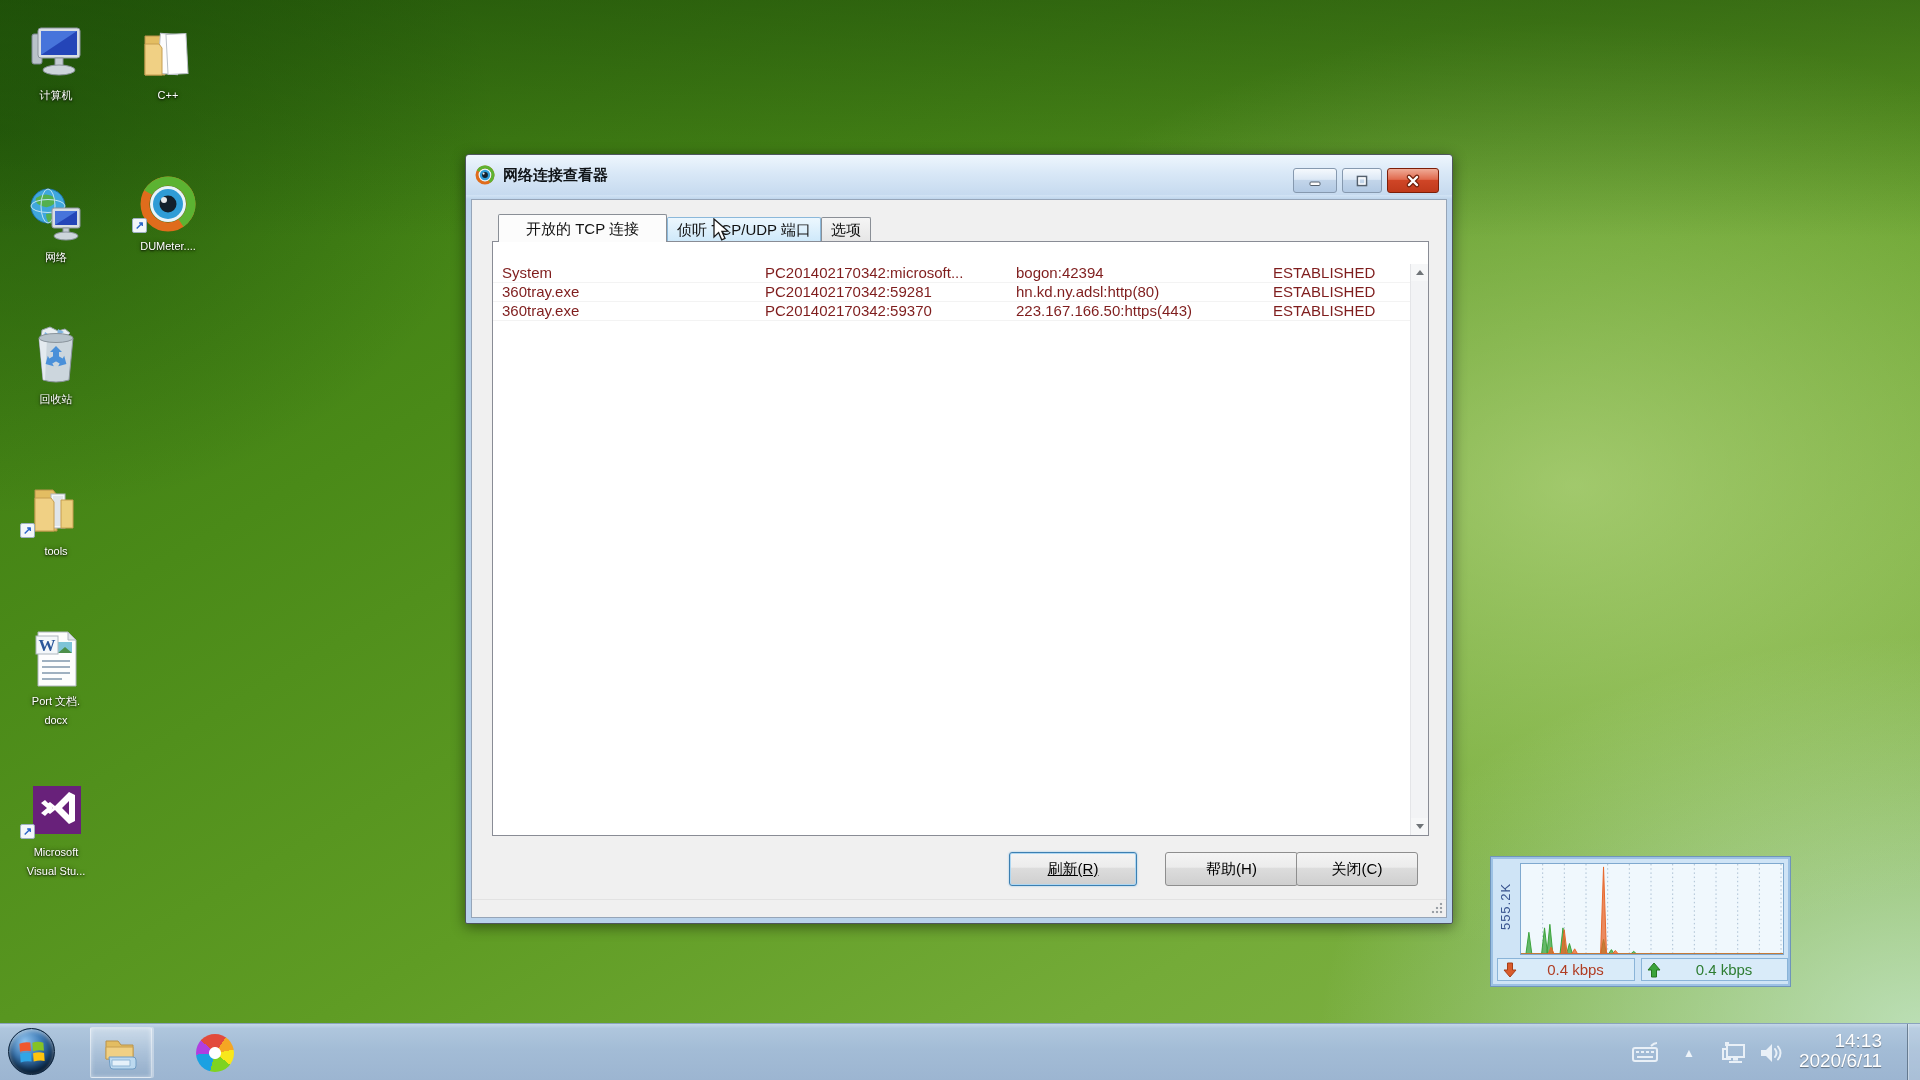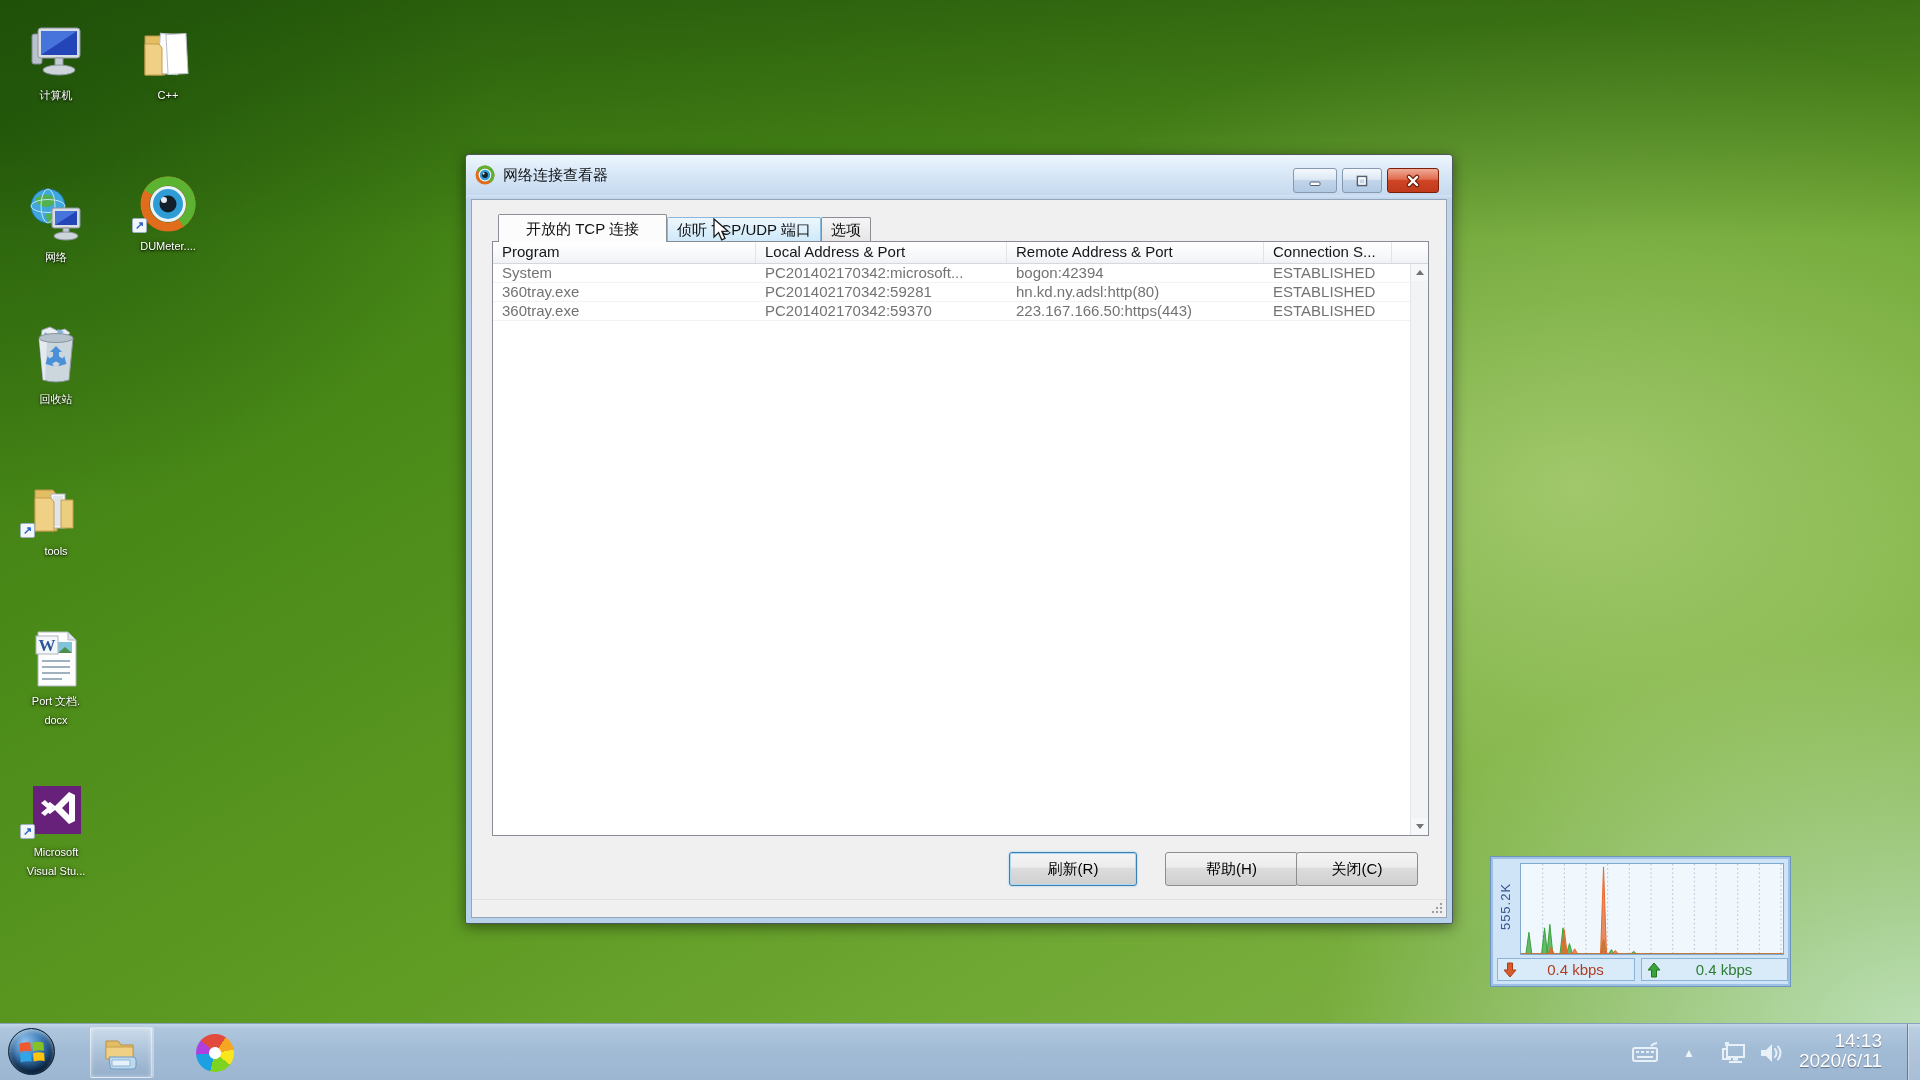--- a/index.html
+++ b/index.html
@@ -23,21 +23,21 @@
   .badge { position:absolute; left:20px; bottom:0; width:15px; height:15px; background:#f3f6f9;
            border:1px solid #9db0c2; border-radius:2px; font-size:11px; line-height:13px; color:#2a64c8; font-weight:bold; }
 
   
   #win { position:absolute; left:465px; top:154px; width:988px; height:770px;
          background:linear-gradient(180deg,#e9f3fc 0,#d3e4f5 40px,#bed5ec 44px,#b9d2ec 100%);
          border:1px solid #4f565e; border-radius:4px 4px 2px 2px;
          box-shadow:0 3px 14px rgba(0,0,0,.45); }
   #titlebar { position:absolute; left:0; top:0; right:0; height:40px;
               border-radius:4px 4px 0 0; display:flex; align-items:center;
-              background:linear-gradient(180deg,#eef6fd 0,#d9e8f7 45%,#c6daef 100%); }
+              background:linear-gradient(180deg,#eef6fd 0,#d9e8f7 45%,#c6daef 100%);font-weight:bold; }
   #title-text { font-size:15px; color:#101418; margin-left:8px; }
   .caption-btns { position:absolute; right:13px; top:13px; display:flex; gap:5px; }
   .cap { height:25px; border-radius:3px; display:flex; align-items:center; justify-content:center; cursor:default; }
   .cap.minmax { background:linear-gradient(180deg,#f5f9fd,#dce8f5 45%,#c2d5ea 50%,#b2c9e3);
                 border:1px solid #8699af; width:44px; }
   .cap.max { width:40px; }
   .cap.close { width:52px; background:linear-gradient(180deg,#f0ab97,#e06a4e 45%,#cf4526 50%,#c03a1c);
                border:1px solid #7d1e08; }
   #client { position:absolute; left:5px; top:44px; right:5px; bottom:5px;
             background:#f0f0f0; border:1px solid #96a5b8; }
@@ -54,32 +54,32 @@
           background:#fff; border:1px solid #898c95; }
   #lheader { position:absolute; left:0; top:0; right:0; height:22px;
              background:linear-gradient(180deg,#ffffff,#f5f6f8 80%,#f0f1f4);
              border-bottom:1px solid #d5d8dc; display:grid;
              grid-template-columns:263px 251px 257px 128px 1fr; }
   .hcell { font-size:15px; color:#14171a; padding:1px 4px 0 9px; border-right:1px solid #e2e4e8;
            white-space:nowrap; overflow:hidden; }
   #lrows { position:absolute; left:0; top:22px; right:18px; }
   .lrow { display:grid; grid-template-columns:263px 251px 257px 128px 1fr; height:19px;
           border-bottom:1px solid #f3f3f3; }
-  .lcell { font-size:15px; color:#737373; padding-left:9px; white-space:nowrap; overflow:hidden; line-height:18px; }
+  .lcell { font-size:15px; color:#7f1d1d; padding-left:9px; white-space:nowrap; overflow:hidden; line-height:18px; }
   #vscroll { position:absolute; right:0; top:22px; bottom:0; width:18px; background:#f2f3f5; border-left:1px solid #e4e5e8; }
   .sbtn { position:absolute; left:0; right:0; height:17px; background:#f6f7f8; display:flex; align-items:center; justify-content:center; }
   .sbtn.up { top:0; } .sbtn.down { bottom:0; }
   .tri-up { width:0; height:0; border-left:4px solid transparent; border-right:4px solid transparent; border-bottom:5px solid #6f7478; }
   .tri-down { width:0; height:0; border-left:4px solid transparent; border-right:4px solid transparent; border-top:5px solid #6f7478; }
 
   
   .dlg-btn { position:absolute; top:652px; height:34px; font-size:15px; color:#000;
              background:linear-gradient(180deg,#f4f4f4,#ececec 45%,#dddddd 46%,#cfcfcf);
              border:1px solid #8e8e8e; border-radius:3px; display:flex; align-items:center; justify-content:center; cursor:default; }
-  .dlg-btn.focused { border-color:#3c7fb1; box-shadow:inset 0 0 0 1px #aed7f2, 0 0 2px #86bde4; }
+  .dlg-btn.focused { border-color:#3c7fb1; box-shadow:inset 0 0 0 1px #aed7f2, 0 0 2px #86bde4;text-decoration:underline; }
   #statusbar { position:absolute; left:0; right:0; bottom:0; height:18px; background:#f0f0f0; border-top:1px solid #e2e2e2; }
   #grip { position:absolute; right:3px; bottom:3px; width:12px; height:12px;
           background:
            radial-gradient(circle at 10px 2px, #9aa0a6 1.2px, transparent 1.6px),
            radial-gradient(circle at 10px 6px, #9aa0a6 1.2px, transparent 1.6px),
            radial-gradient(circle at 6px 6px,  #9aa0a6 1.2px, transparent 1.6px),
            radial-gradient(circle at 10px 10px,#9aa0a6 1.2px, transparent 1.6px),
            radial-gradient(circle at 6px 10px, #9aa0a6 1.2px, transparent 1.6px),
            radial-gradient(circle at 2px 10px, #9aa0a6 1.2px, transparent 1.6px); }
 
@@ -285,27 +285,20 @@
   </div>
 
   <div id="client">
     <div id="tabs">
       <div class="tab active">开放的 TCP 连接</div>
       <div class="tab hover">侦听 TCP/UDP 端口</div>
       <div class="tab">选项</div>
     </div>
 
     <div id="list">
-      <div id="lheader">
-        <div class="hcell">Program</div>
-        <div class="hcell">Local Address &amp; Port</div>
-        <div class="hcell">Remote Address &amp; Port</div>
-        <div class="hcell">Connection S...</div>
-        <div class="hcell" style="border-right:none"></div>
-      </div>
       <div id="lrows">
         <div class="lrow">
           <div class="lcell">System</div>
           <div class="lcell">PC201402170342:microsoft...</div>
           <div class="lcell">bogon:42394</div>
           <div class="lcell">ESTABLISHED</div>
         </div>
         <div class="lrow">
           <div class="lcell">360tray.exe</div>
           <div class="lcell">PC201402170342:59281</div>

